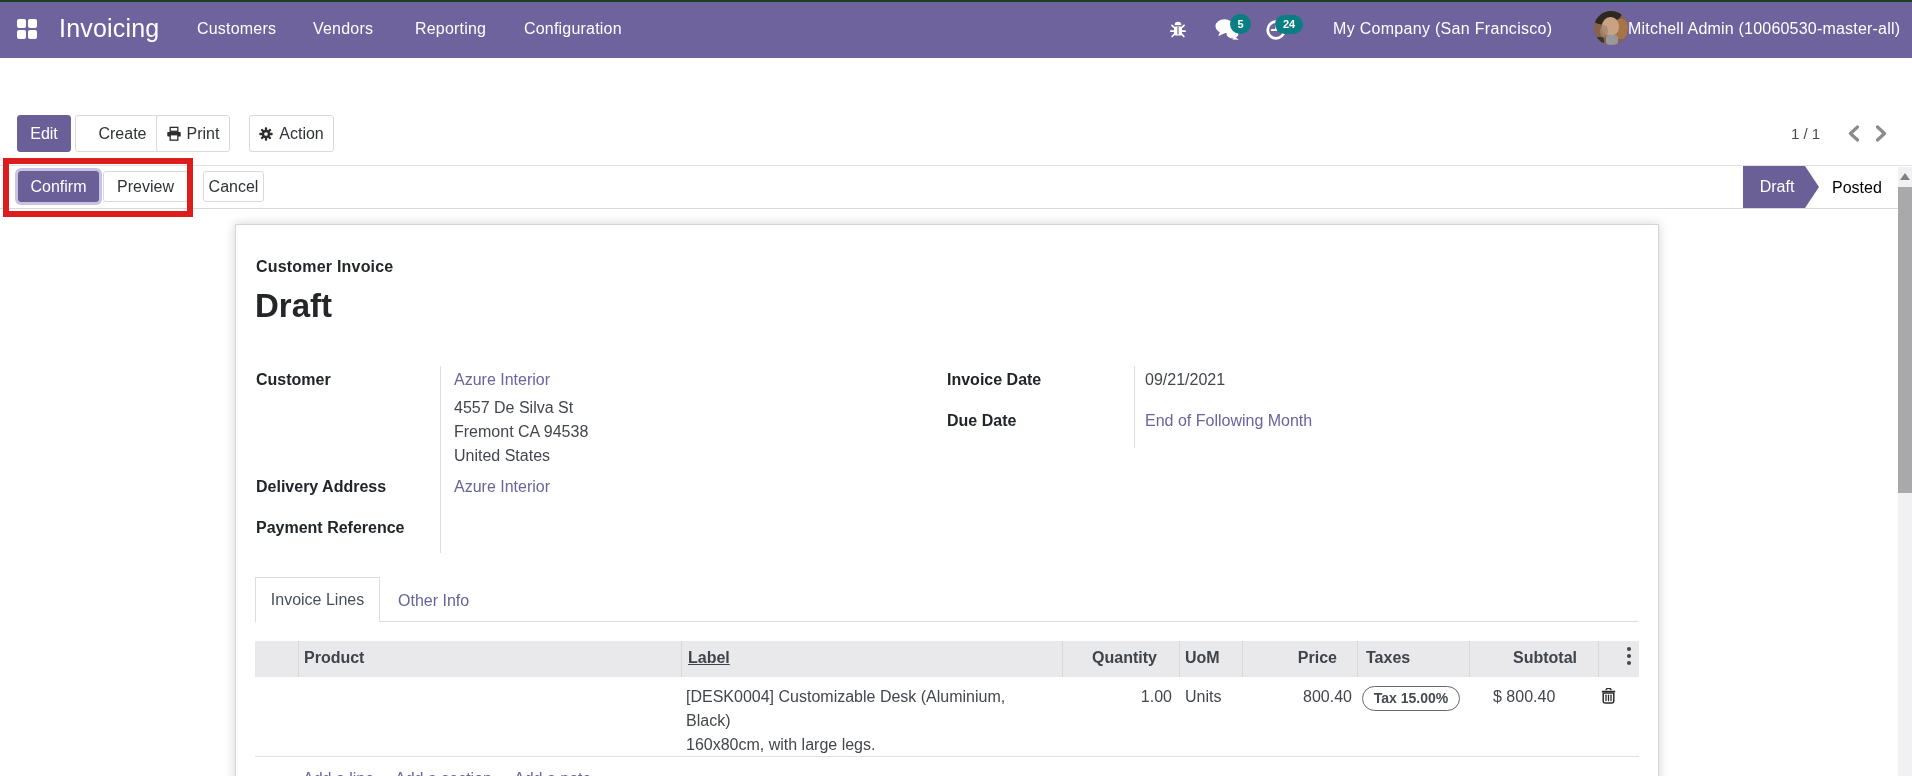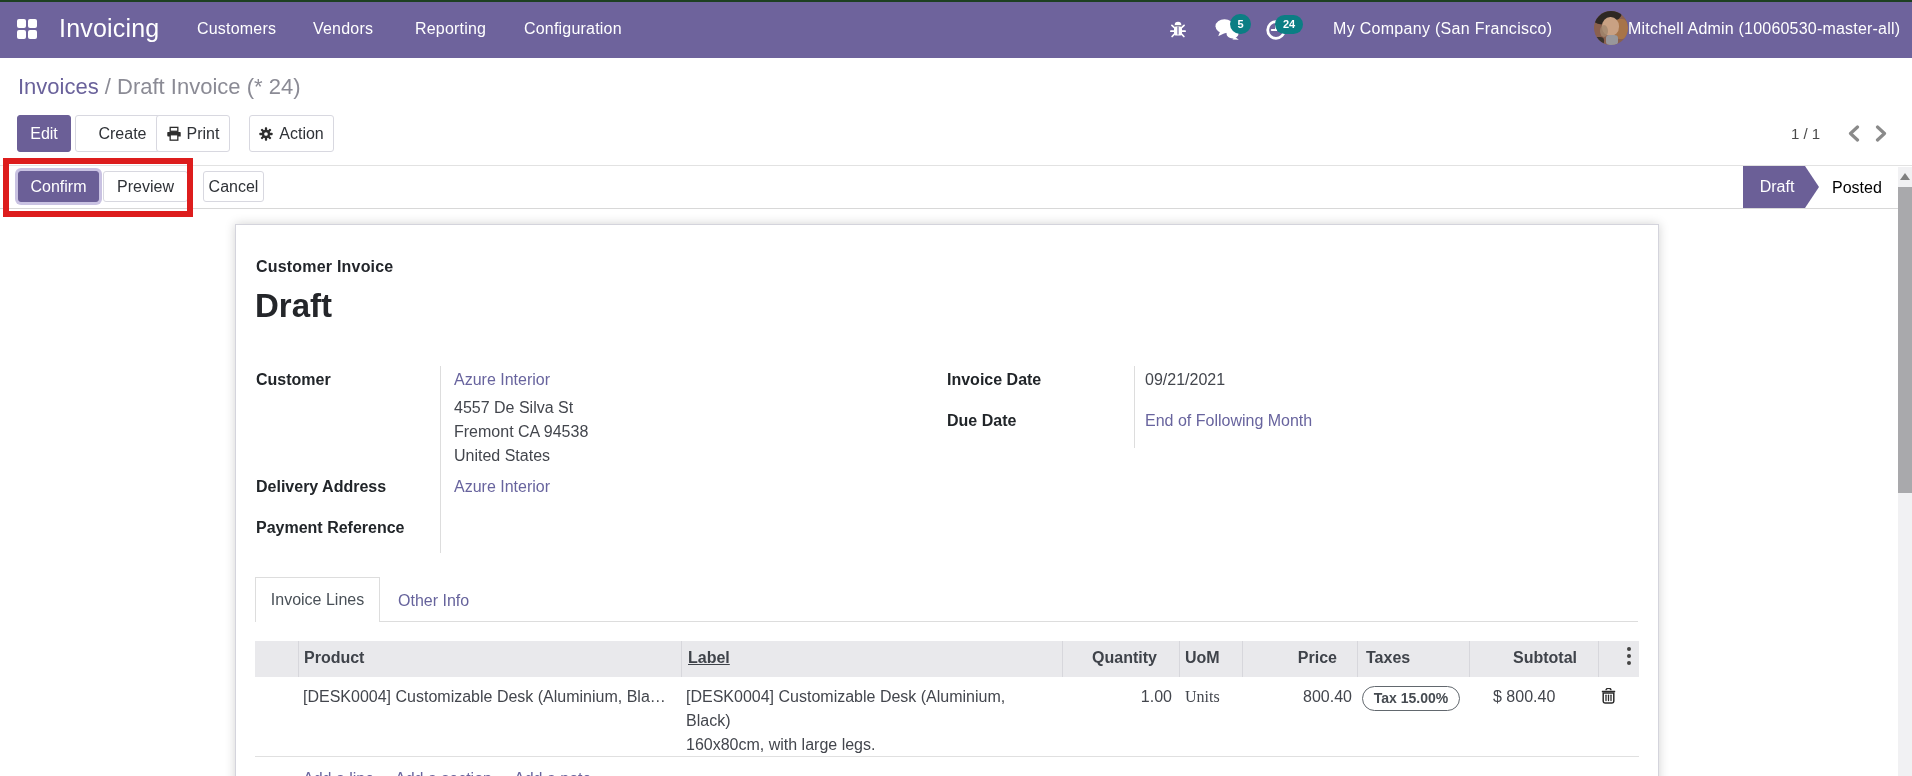--- a/index.html
+++ b/index.html
@@ -108,21 +108,20 @@
   <div class="abs" id="avatar" style="left:1594px;top:11px;width:34px;height:34px;border-radius:50%;overflow:hidden;background:#8a604e;">
     <div style="position:absolute;left:-2px;top:-3px;width:30px;height:16px;background:#2e2823;border-radius:50%;transform:rotate(-12deg);"></div>
     <div style="position:absolute;left:20px;top:8px;width:14px;height:20px;background:#b07b48;opacity:0.75;border-radius:40%;"></div>
     <div style="position:absolute;left:8px;top:6px;width:17px;height:19px;background:#c9a183;border-radius:48%;"></div>
     <div style="position:absolute;left:6px;top:14px;width:8px;height:12px;background:#a2886f;opacity:0.8;border-radius:50%;"></div>
     <div style="position:absolute;left:12px;top:24px;width:12px;height:10px;background:#98979b;border-radius:30%;"></div>
     <div style="position:absolute;left:0px;top:26px;width:10px;height:8px;background:#3a332c;border-radius:40%;"></div>
   </div>
   <div class="abs navtxt" style="left:1628px;">Mitchell Admin (10060530-master-all)</div>
 
-  <div class="abs" id="crumb"><span class="c1">Invoices</span><span class="c2"> / Draft Invoice (* 24)</span></div>
 
   <div class="btn btn-p" style="left:17px;top:115px;width:54px;">Edit</div>
   <div class="btn btn-w" style="left:75px;top:115px;width:95px;">Create</div>
   <div class="btn btn-w" style="left:156px;top:115px;width:74px;">
     <svg width="14" height="16" viewBox="0 0 15 16" style="margin-right:6px">
         <rect x="3.4" y="0.9" width="8.2" height="4.2" fill="#fff" stroke="#2d2d2d" stroke-width="1.4"></rect>
         <path d="M1 5.8h13c.4 0 .7.3.7.7v4.2h-13.4a1 1 0 0 1-1-1V6.5c0-.4.3-.7.7-.7z" fill="#2d2d2d"></path>
         <rect x="3.4" y="8.8" width="8.2" height="5.8" fill="#fff" stroke="#2d2d2d" stroke-width="1.4"></rect>
       </svg>
     Print</div>
@@ -204,26 +203,25 @@
   <div class="hsep" style="left:1357px;"></div>
   <div class="hsep" style="left:1469px;"></div>
   <div class="hsep" style="left:1598px;"></div>
   <div class="abs" style="left:1627px;top:647px;width:5px;">
     <div style="width:4px;height:4px;background:#444;border-radius:50%;margin-bottom:3px;"></div>
     <div style="width:4px;height:4px;background:#444;border-radius:50%;margin-bottom:3px;"></div>
     <div style="width:4px;height:4px;background:#444;border-radius:50%;"></div>
   </div>
 
   <div class="abs" id="trow"></div>
-  <div class="td" style="left:303px;top:688px;width:372px;white-space:nowrap;overflow:hidden;">[DESK0004] Customizable Desk (Aluminium, Bla…</div>
   <div class="td" style="left:686px;top:688px;">[DESK0004] Customizable Desk (Aluminium,</div>
   <div class="td" style="left:686px;top:712px;">Black)</div>
   <div class="td" style="left:686px;top:736px;">160x80cm, with large legs.</div>
   <div class="td" style="left:1100px;top:688px;width:72px;text-align:right;">1.00</div>
-  <div class="td" style="left:1185px;top:688px;font-family:Liberation Serif, serif;">Units</div>
+  <div class="td" style="left:1185px;top:688px;">Units</div>
   <div class="td" style="left:1282px;top:688px;width:70px;text-align:right;">800.40</div>
   <div class="abs" style="left:1362px;top:686px;width:98px;height:25px;border:1px solid #62686e;border-radius:13px;font-size:14px;font-weight:bold;color:#464b51;text-align:center;line-height:23px;">Tax 15.00%</div>
   <div class="td" style="left:1493px;top:688px;width:100px;">$ 800.40</div>
   <svg class="abs" style="left:1601px;top:688px" width="15" height="16" viewBox="0 0 15 16">
     <path d="M5 2.3 a2.5 2.1 0 0 1 5 0" fill="none" stroke="#2c2c2c" stroke-width="1.4"></path>
     <rect x="0.8" y="2.7" width="13.4" height="1.6" rx="0.4" fill="#2c2c2c"></rect>
     <path d="M2.2 5 h10.6 v8.2 a1.7 1.7 0 0 1 -1.7 1.7 H3.9 a1.7 1.7 0 0 1 -1.7 -1.7 z" fill="none" stroke="#2c2c2c" stroke-width="1.5"></path>
     <g stroke="#2c2c2c" stroke-width="1.3" stroke-linecap="round">
       <line x1="5" y1="7.2" x2="5" y2="12.6"></line>
       <line x1="7.5" y1="7.2" x2="7.5" y2="12.6"></line>

